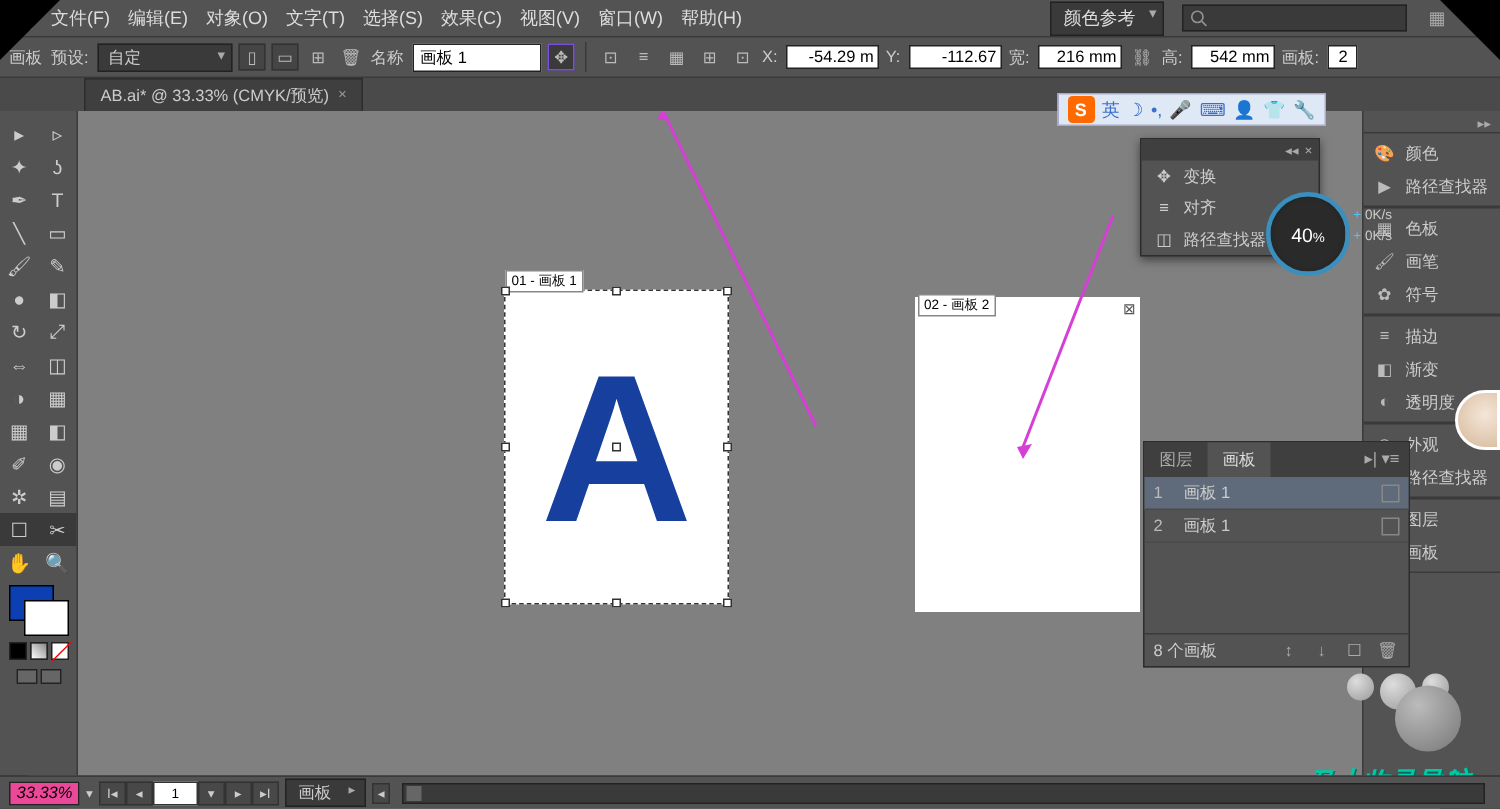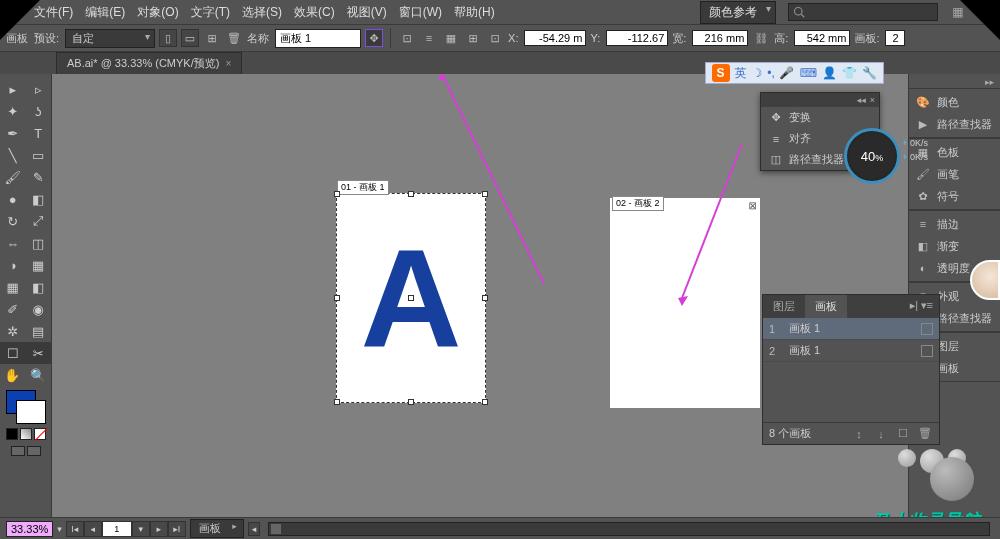--- a/index.html
+++ b/index.html
@@ -108,21 +108,21 @@
 .rdock .collapse-handle{height:12px;display:flex;align-items:center;justify-content:flex-end;padding-right:6px;color:#aaa;font-size:9px;}
 .rdock .grp{border-top:1px solid #3a3a3a;border-bottom:1px solid #3a3a3a;padding:2px 0;}
 .rdock .it{display:flex;align-items:center;gap:6px;padding:3px 6px;font-size:11px;color:#ccc;}
 .rdock .it .ic{width:16px;height:16px;display:flex;align-items:center;justify-content:center;color:#bbb;}
 
 
 .watermark{position:absolute;bottom:6px;right:20px;font-size:18px;font-weight:bold;font-style:italic;color:#00c9a8;text-shadow:1px 1px 0 #006b5a;}
 
 
 .statusbar{position:absolute;bottom:0;left:0;right:0;height:22px;background:#535353;border-top:1px solid #3a3a3a;display:flex;align-items:center;padding:0 6px;gap:4px;font-size:11px;color:#ccc;}
-.statusbar .zoom{background:#f0abfc;color:#000;padding:1px 4px;border:1px solid #222;}
+.statusbar .zoom{background:#ec4899;color:#000;padding:1px 4px;border:1px solid #222;font-style:italic;}
 .statusbar .nav{display:flex;align-items:center;gap:0;}
 .statusbar .nav div{width:18px;height:16px;border:1px solid #333;background:#484848;display:flex;align-items:center;justify-content:center;font-size:9px;}
 .statusbar .nav .pg{background:#fff;color:#000;width:30px;}
 .statusbar .tool{background:#3a3a3a;padding:1px 22px 1px 8px;border:1px solid #222;position:relative;}
 .statusbar .tool:after{content:"▸";position:absolute;right:6px;top:1px;font-size:9px;color:#aaa;}
 .statusbar .scroll{flex:1;height:14px;background:#3a3a3a;border:1px solid #222;margin:0 4px;position:relative;}
 .statusbar .scroll .thumb{position:absolute;left:2px;top:1px;width:10px;height:10px;background:#666;}
 
 
 .avatar{position:absolute;right:0;top:260px;width:30px;height:40px;border-radius:20px 0 0 20px;background:radial-gradient(circle at 70% 40%,#f5e6d8,#d4b89a);border:2px solid #fff;}

